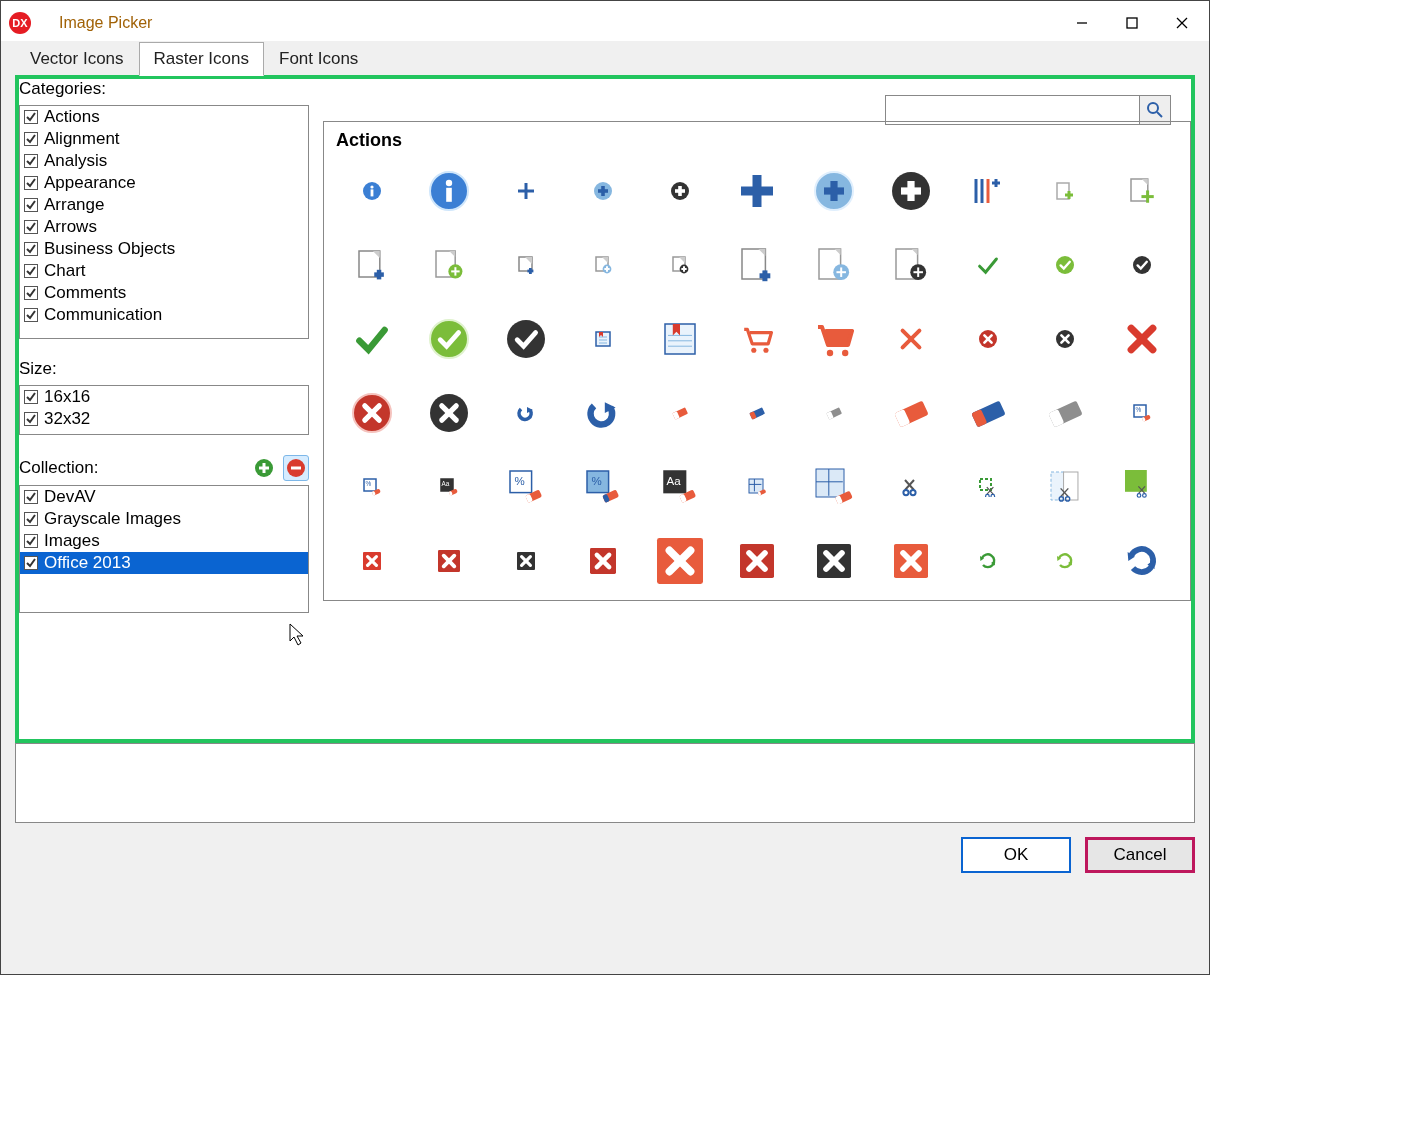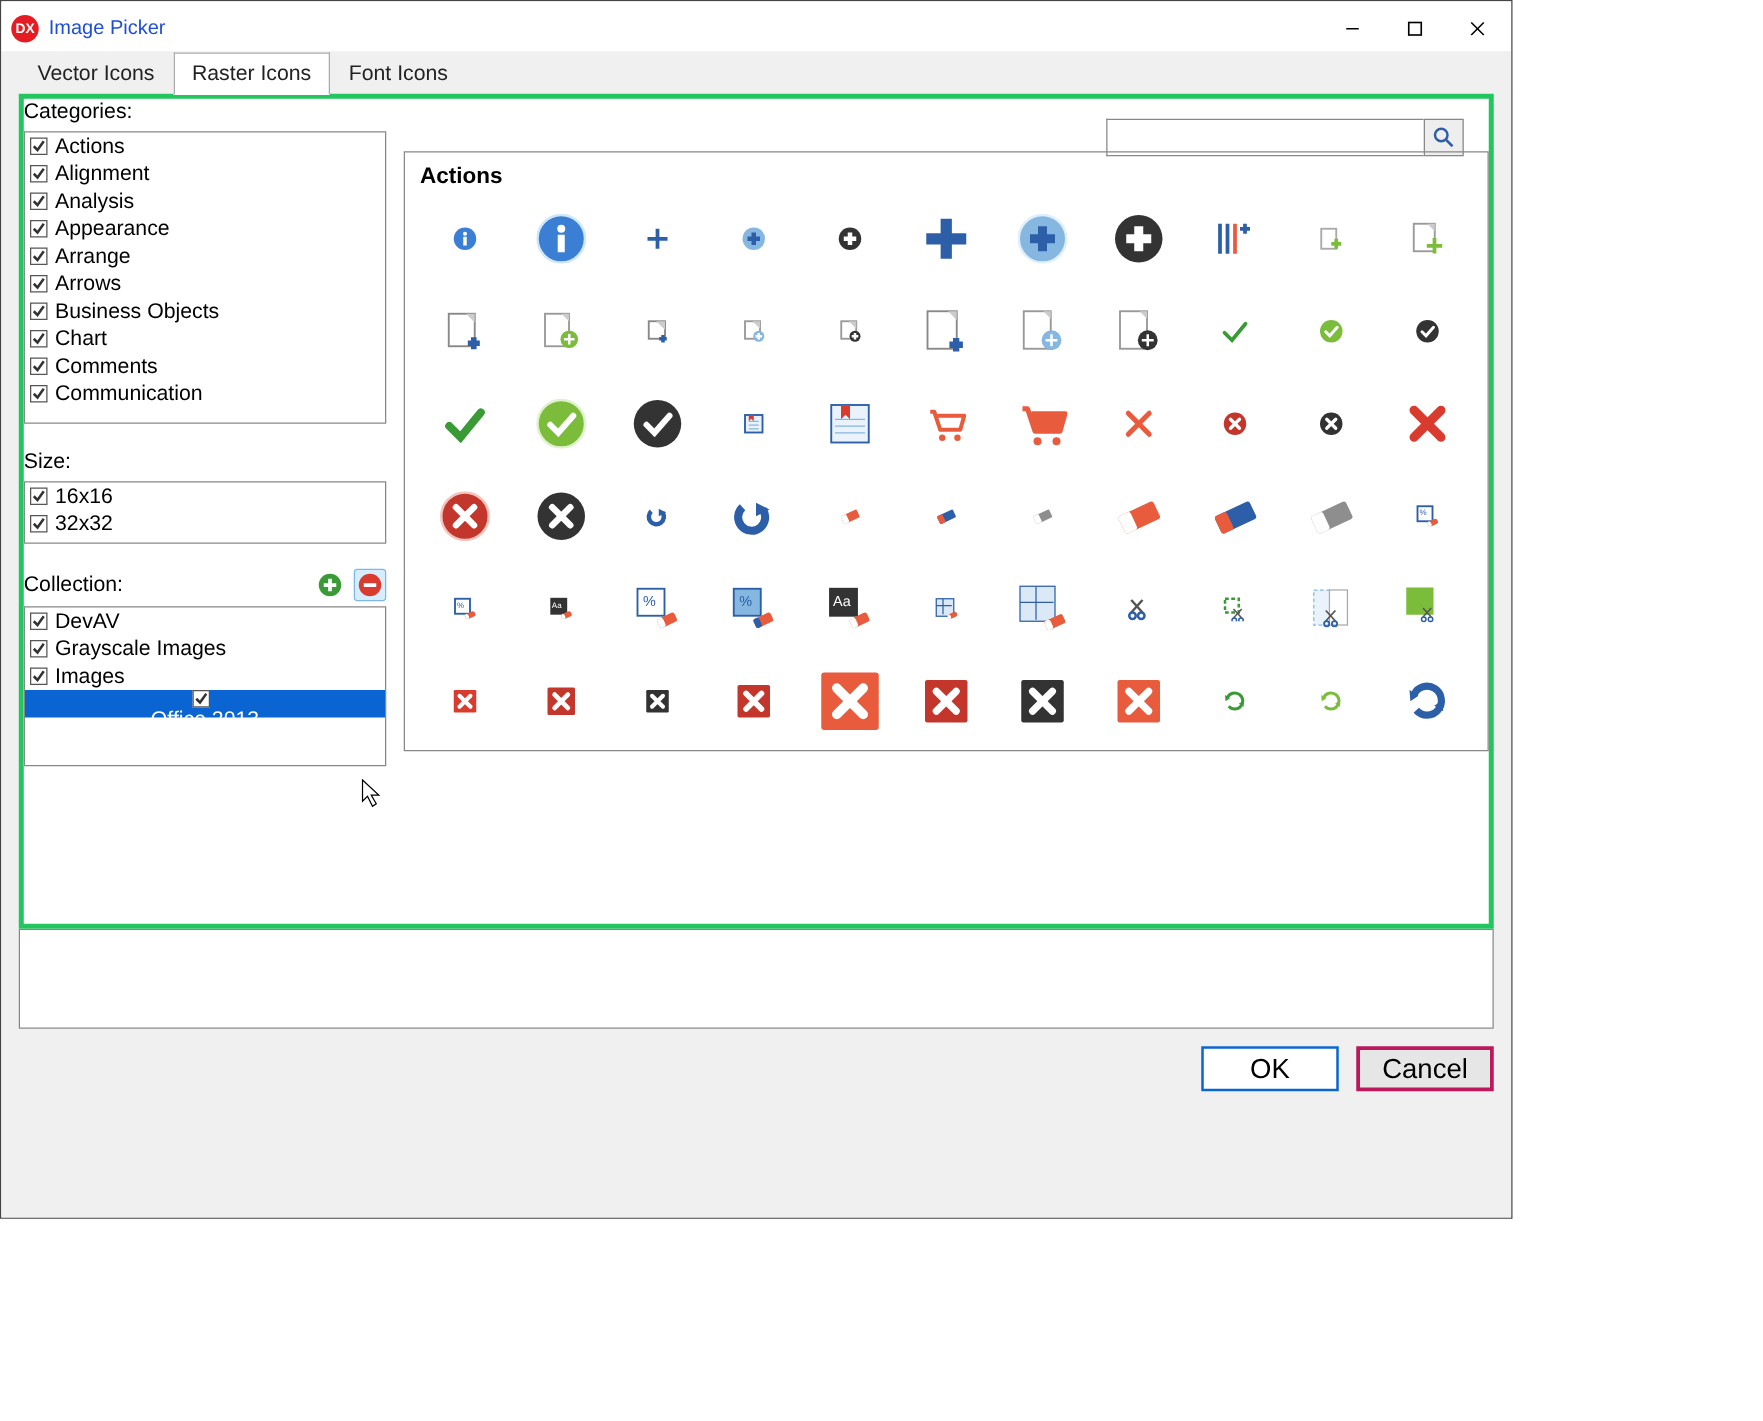--- a/index.html
+++ b/index.html
@@ -1,55 +1,55 @@
 <!DOCTYPE html>
 <html><head>
 <meta charset="utf-8">
 <style>
   * { box-sizing: border-box; margin: 0; padding: 0; font-family: "Segoe UI", Tahoma, sans-serif; }
   body { background: #fff; width: 1210px; height: 975px; border: 1px solid #444; overflow: hidden; }
   .titlebar { display: flex; align-items: center; height: 40px; padding: 4px 2px 0 8px; background: #fff; }
   .app-icon { width: 22px; height: 22px; border-radius: 50%; background: #e51c23; color: #fff; font-size: 11px; font-weight: bold; display: flex; align-items: center; justify-content: center; margin-right: 8px; }
-  .titlebar-title { font-size: 16px; color: #1d4ed8; }
+  .titlebar-title { font-size: 16px; color: #a16207; margin-left: 20px; }
   .win-buttons { margin-left: auto; display: flex; }
   .win-btn { width: 50px; height: 38px; display: flex; align-items: center; justify-content: center; background: #fff; }
   .win-btn svg { stroke: #000; stroke-width: 1.3; fill: none; }
   .content-area { position: relative; background: #f0f0f0; padding: 0 14px 14px 14px; height: 935px; }
   .tabs { display: flex; position: relative; top: 0; }
   .tab { padding: 6px 14px 6px 14px; font-size: 17px; color: #222; border: 1px solid transparent; background: #f0f0f0; position: relative; top: 1px; }
   .tab.active { background: #fff; border: 1px solid #aaa; border-bottom: 1px solid #fff; z-index: 2; }
   .tab:not(.active) { border-bottom: none; text-align: center; }
   .tab-page { background: #fff; border: 4px solid #22c55e; height: 668px; position: relative; }
   .left-col { float: left; width: 290px; }
   .right-col { margin-left: 304px; }
   .label { font-size: 17px; color: #000; margin-bottom: 6px; }
   .listbox { border: 1px solid #888; background: #fff; overflow: hidden; }
   #categories-box { height: 234px; }
   #size-box { height: 50px; margin-bottom: 20px; }
   #collection-box { height: 128px; }
   .list-item { display: flex; align-items: center; padding: 0 4px; height: 22px; font-size: 17px; color: #000; white-space: nowrap; }
-  .list-item.selected { background: #0a64d1; color: #fff; flex-direction: column; }
+  .list-item.selected { background: #0a64d1; color: #fff; }
   .chk { width: 14px; height: 14px; border: 1px solid #555; margin-right: 6px; display: inline-flex; align-items: center; justify-content: center; background: #fff; flex-shrink: 0; }
   .chk svg { width: 12px; height: 12px; }
   .collection-header { display: flex; align-items: center; margin-top: 14px; margin-bottom: 4px; }
   .collection-header .label { margin-bottom: 0; }
   .col-btns { margin-left: auto; display: flex; gap: 6px; }
   .round-btn { width: 26px; height: 26px; display: flex; align-items: center; justify-content: center; border-radius: 3px; border: 1px solid transparent; }
   .round-btn.hover { background: #d6ecff; border: 1px solid #7db7e8; }
   .search-wrap { position: absolute; top: 16px; right: 20px; display: flex; }
   .search-input { width: 254px; height: 30px; border: 1px solid #888; border-right: none; padding: 0 6px; font-size: 15px; }
   .search-btn { width: 32px; height: 30px; border: 1px solid #888; background: #eee; display: flex; align-items: center; justify-content: center; }
   .icon-browser { border: 1px solid #888; height: 480px; overflow: hidden; position: relative; }
   .section-header { font-size: 18px; font-weight: bold; padding: 8px 12px; }
   .icon-grid { display: grid; grid-template-columns: repeat(11, 1fr); gap: 30px 10px; padding: 10px 14px; }
   .icon-cell { height: 44px; display: flex; align-items: center; justify-content: center; }
   .selection-label { font-size: 17px; margin: 12px 0 6px 0; }
   .selection-box { border: 1px solid #888; background: #fff; height: 80px; }
   .button-row { display: flex; justify-content: flex-end; gap: 14px; margin-top: 14px; }
-  .btn { width: 110px; height: 36px; font-size: 22px; display: flex; align-items: center; justify-content: center; }
+  .btn { width: 110px; height: 36px; font-size: 17px; display: flex; align-items: center; justify-content: center; }
   .btn-ok { background: #fff; border: 2px solid #0a64d1; }
   .btn-cancel { background: #e6e6e6; border: 3px solid #be185d; }
   .cursor { position: absolute; left: 270px; top: 544px; pointer-events: none; z-index: 50; }
 </style>
 </head>
 <body>
 
 <div class="titlebar">
   <div class="app-icon">DX</div>
   <div class="titlebar-title">Image Picker</div>

